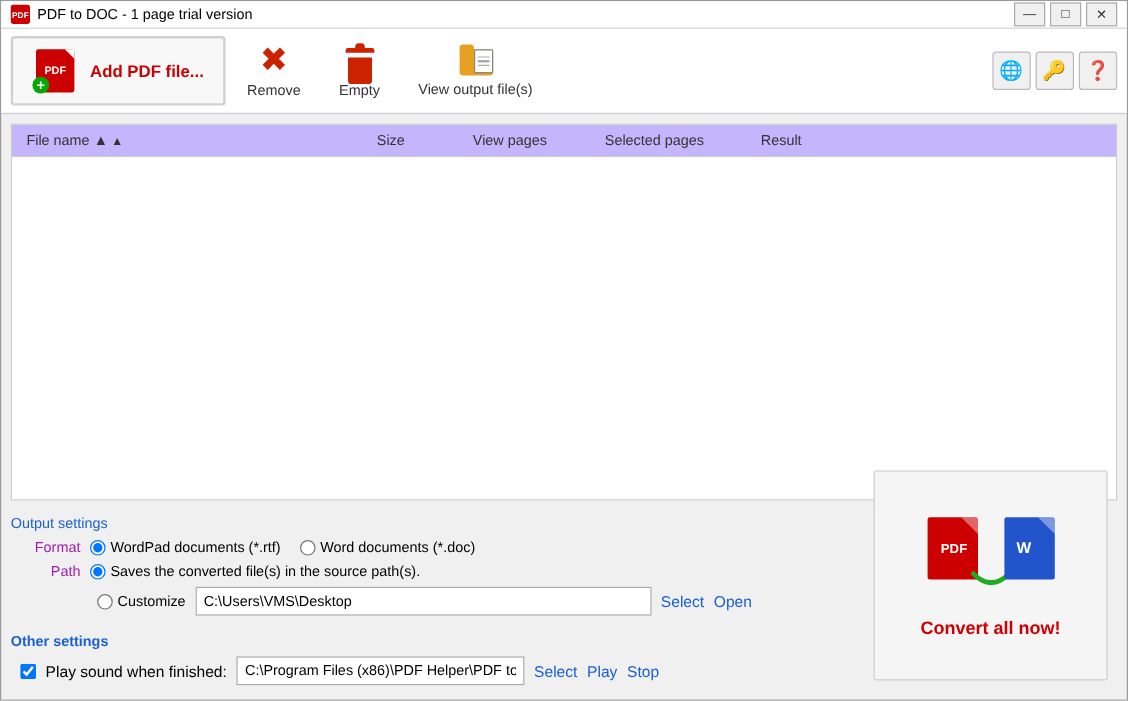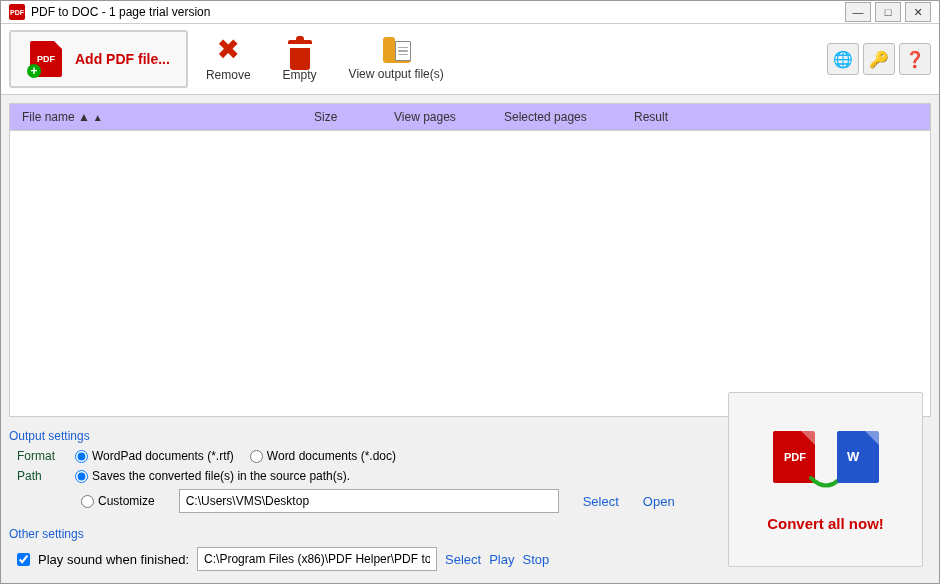--- a/index.html
+++ b/index.html
@@ -289,23 +289,24 @@
 
     .settings-row {
       display: flex;
       align-items: center;
       gap: 8px;
       margin-bottom: 6px;
       padding-left: 8px;
     }
 
     .settings-label {
-      color: #14532d;
+      color: #a21caf;
       font-size: 12px;
       min-width: 50px;
+      text-align: right;
     }
 
     .radio-group {
       display: flex;
       align-items: center;
       gap: 16px;
       justify-content: flex-end;
     }
 
     .radio-option {
@@ -332,29 +333,29 @@
     .path-link {
       color: #1a5fd4;
       font-size: 13px;
       cursor: pointer;
       text-decoration: none;
     }
 
     .customize-row {
       display: flex;
       align-items: center;
-      gap: 24px;
+      gap: 8px;
       padding-left: 72px;
       margin-bottom: 6px;
     }
 
     .other-settings-title {
       color: #1a5fd4;
       font-size: 12px;
-      font-weight: 400;
+      font-weight: 700;
       margin-bottom: 6px;
     }
 
     .other-row {
       display: flex;
       align-items: center;
       gap: 8px;
       padding-left: 8px;
     }
 

